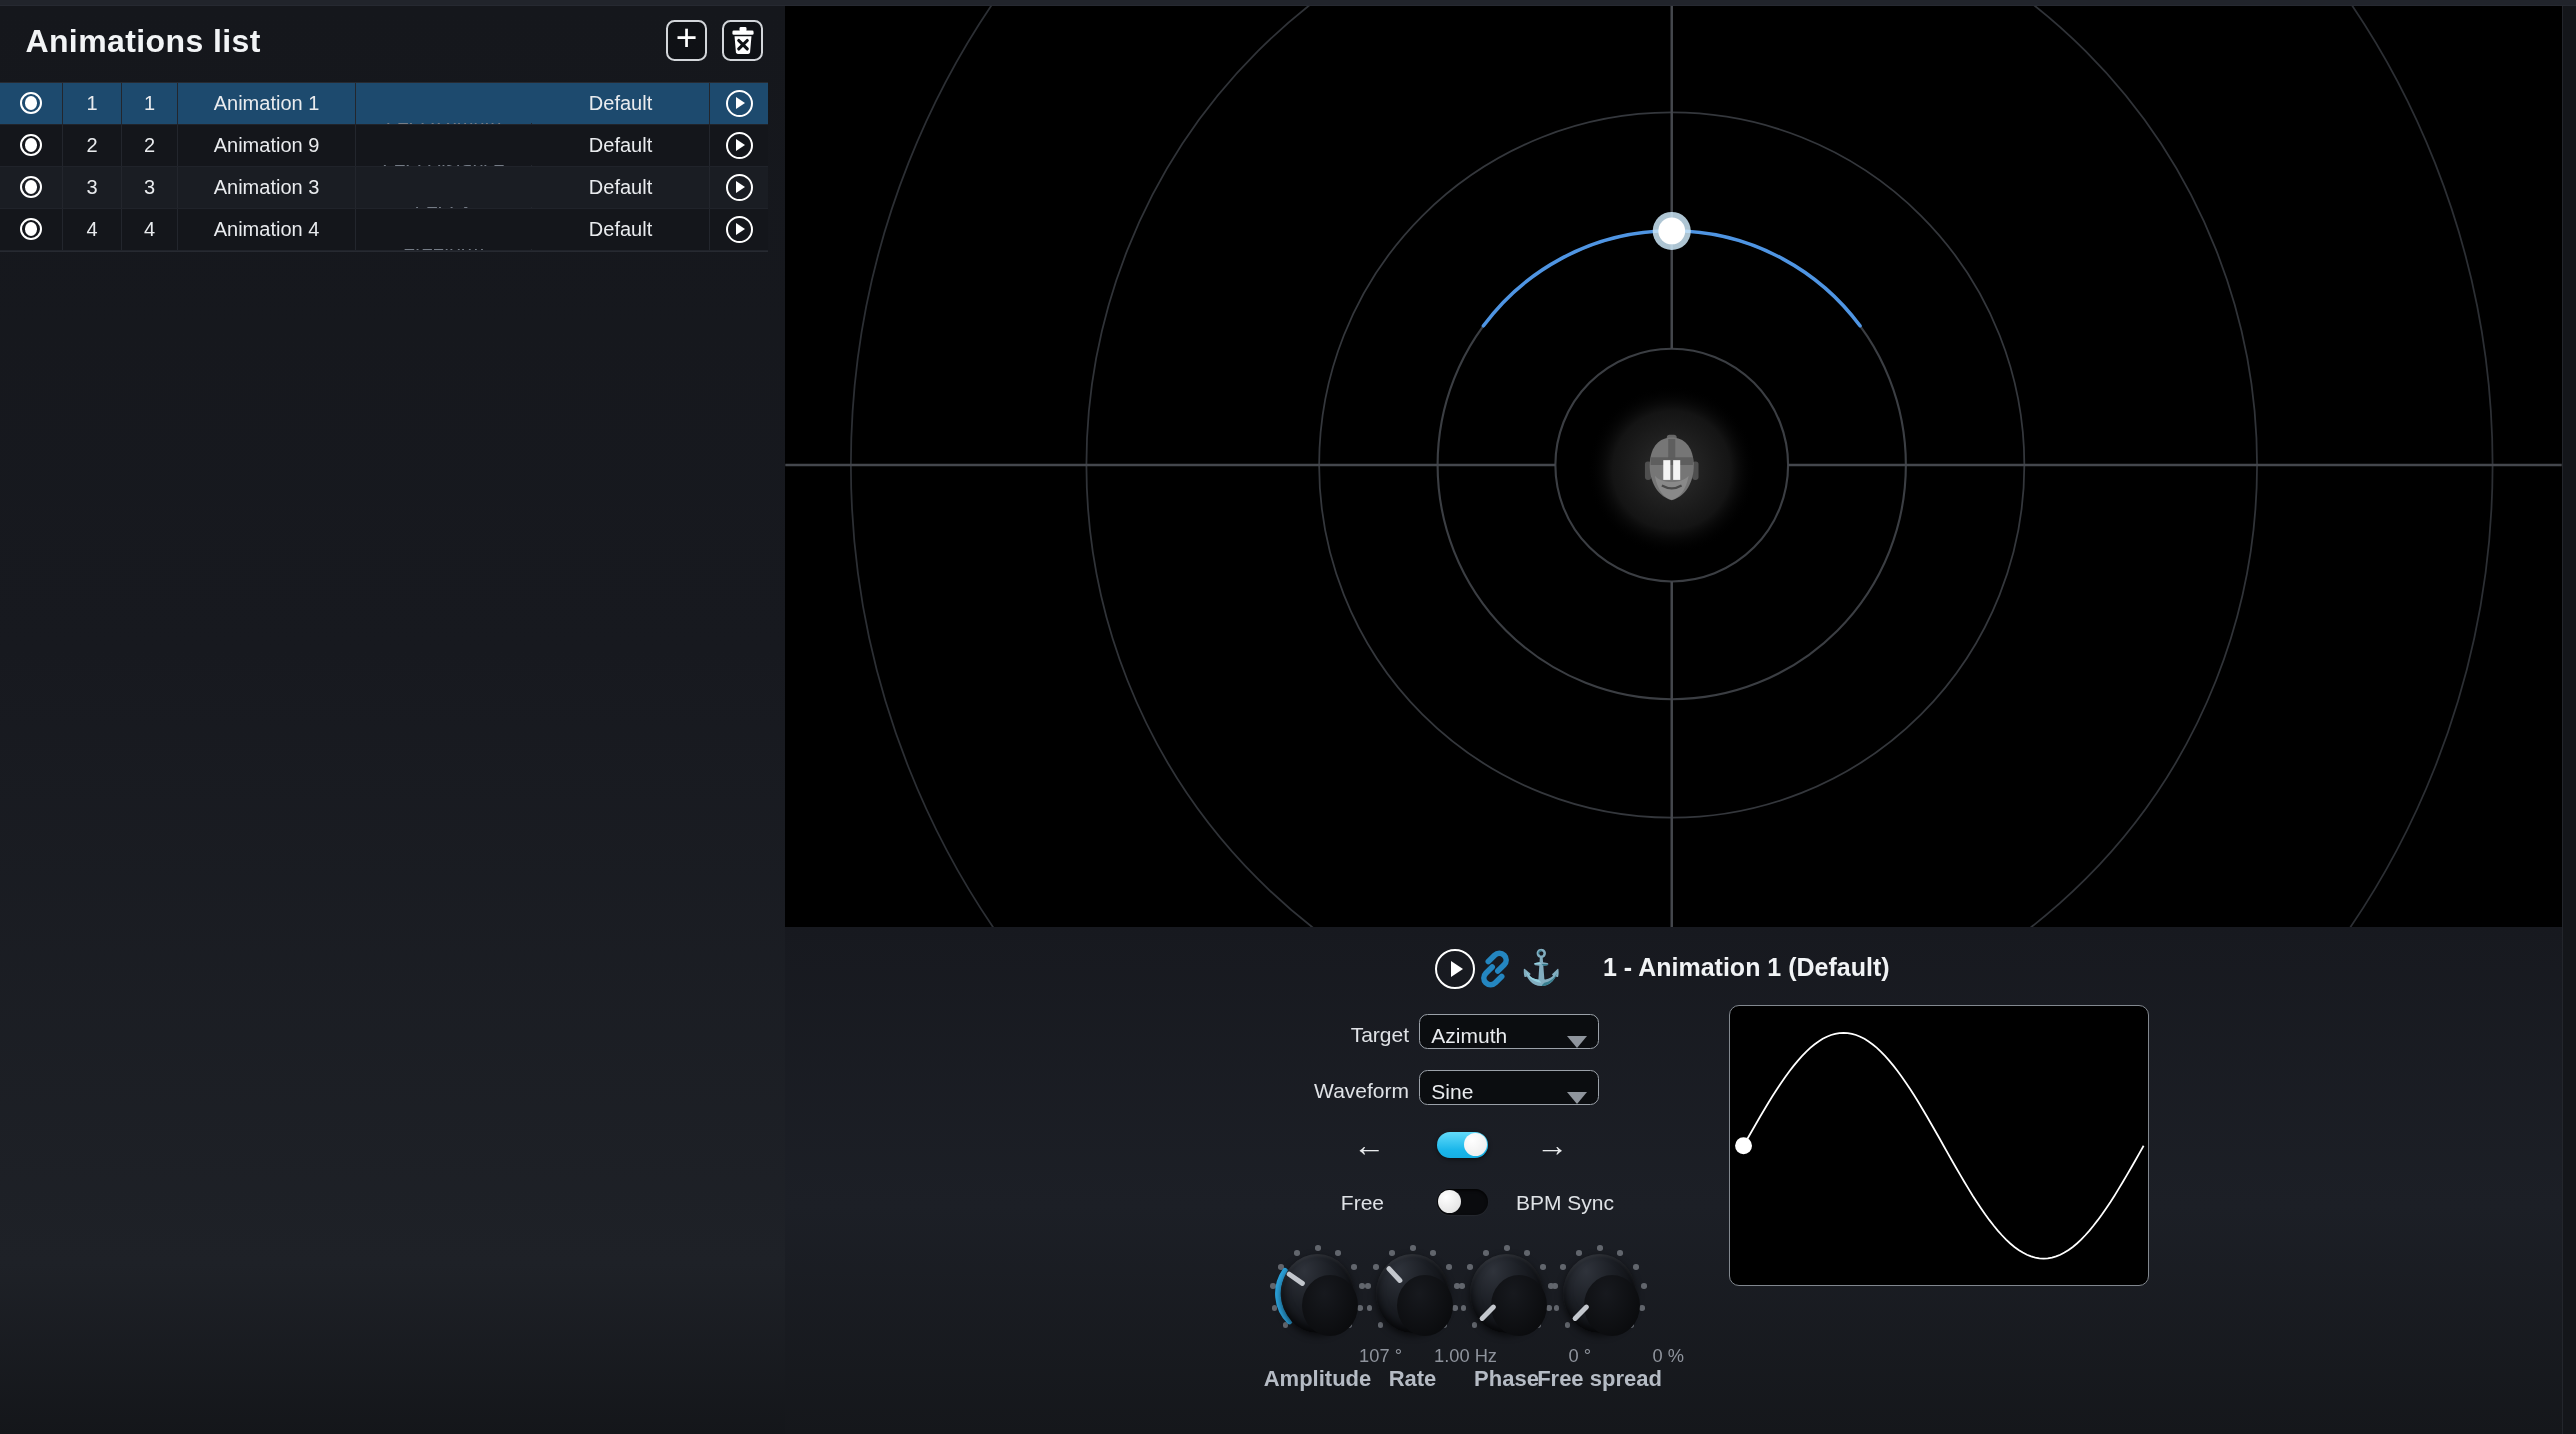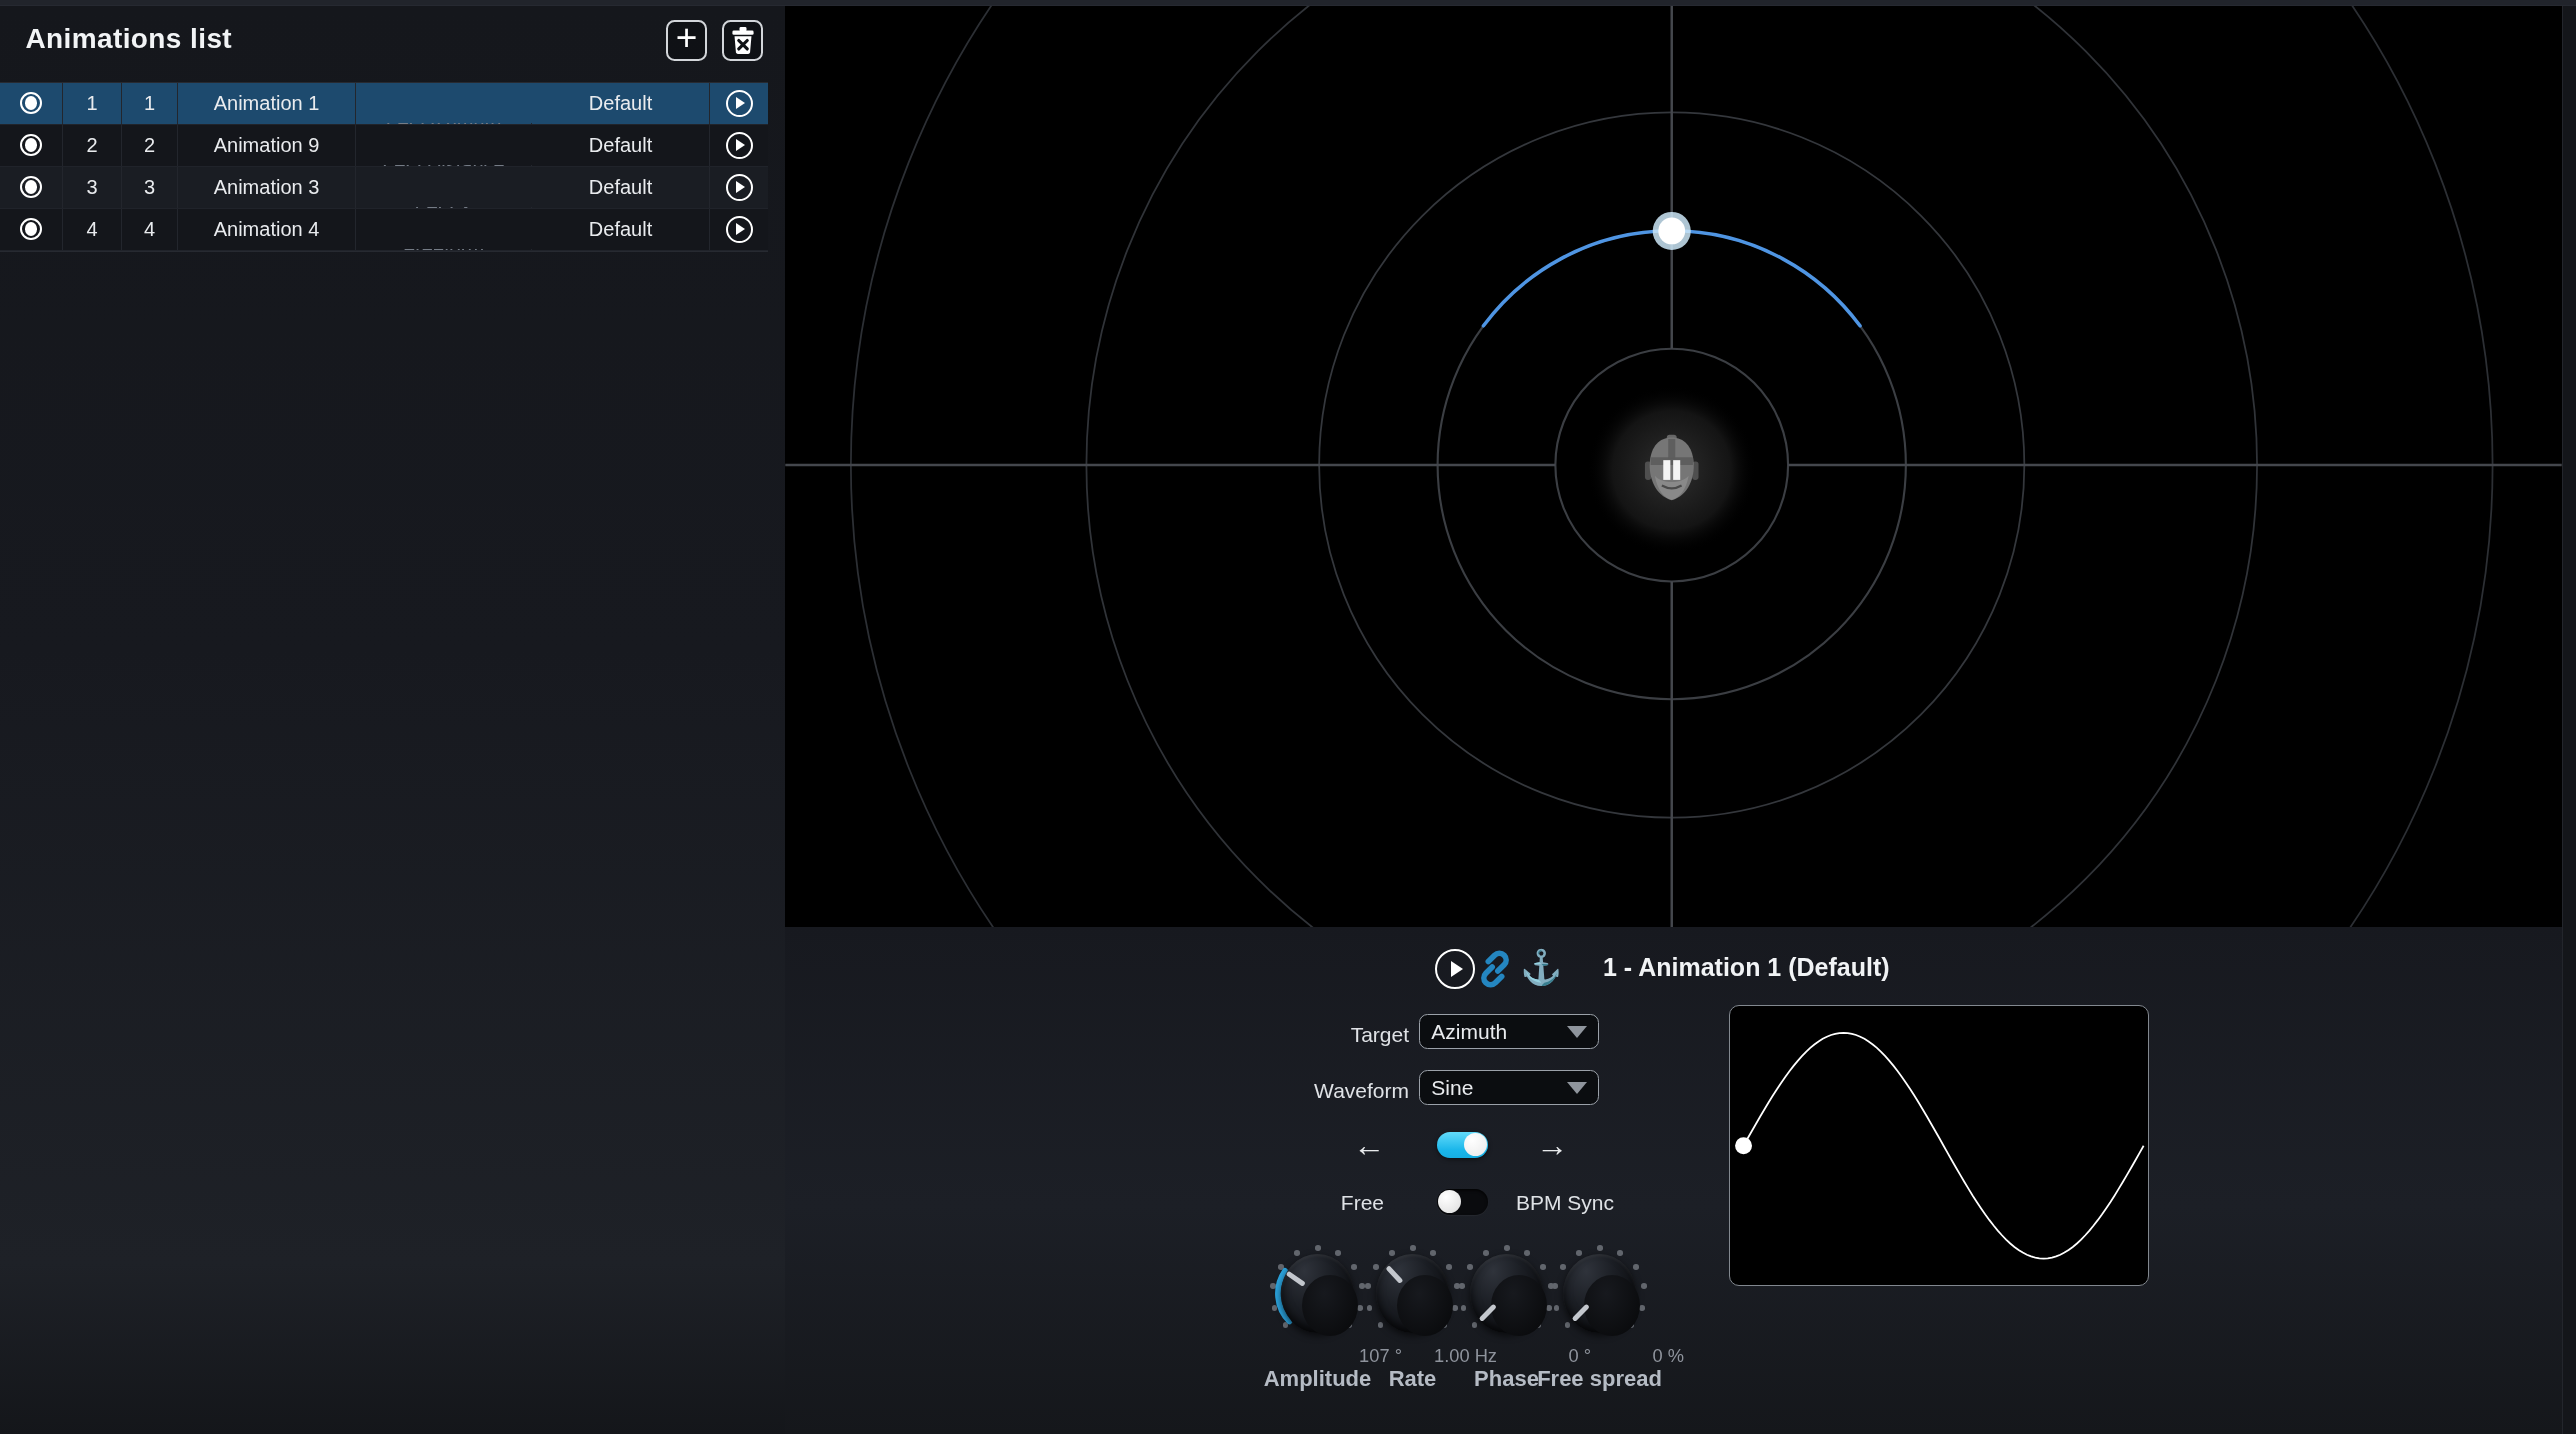--- a/index.html
+++ b/index.html
@@ -5,21 +5,21 @@
   html,body{margin:0;padding:0;background:#101216;overflow:hidden;}
   *{box-sizing:border-box;font-family:"Liberation Sans",sans-serif;}
   #app{position:relative;width:2576px;height:1435px;background:#15171d;overflow:hidden;}
 
   
   .top-strip{position:absolute;left:0;top:0;width:2576px;height:5.6px;background:#21242b;border-bottom:0.7px solid #262931;}
 
   
   .left-panel{position:absolute;left:0;top:5.6px;width:785px;height:1429px;
     background:linear-gradient(180deg,#15171c 0%,#17191f 45%,#1e2127 88%,#14161a 100%);}
-  .panel-title{position:absolute;left:25.4px;top:17px;font-size:28px;font-weight:bold;color:#f2f4f6;letter-spacing:0.4px;}
+  .panel-title{position:absolute;left:25.4px;top:17px;font-size:32px;font-weight:bold;color:#f2f4f6;letter-spacing:0.4px;}
   .tool-btn{position:absolute;top:14px;width:41px;height:41px;border:2.1px solid #d3d6da;border-radius:8.5px;
     display:flex;align-items:center;justify-content:center;color:#fff;cursor:pointer;background:rgba(0,0,0,.25);}
   .tool-btn.add{left:666px;font-size:37px;font-weight:300;line-height:0;padding-bottom:4.2px;}
   .tool-btn.del{left:722px;}
 
   
   .anim-table{position:absolute;left:0;top:76px;width:768px;border-top:1.4px solid #272a31;border-bottom:1.4px solid #272a31;}
   .t-row{display:flex;width:768px;align-items:stretch;}
   .t-head{height:32px;background:#15171c;border-bottom:1.4px solid #272a31;}
   .t-body-row{height:42px;background:#14161b;border-bottom:1.4px solid #20232a;cursor:pointer;}
@@ -54,21 +54,21 @@
   .icon-row-play{position:absolute;left:650px;top:22px;width:40px;height:40px;border:2.8px solid #fff;border-radius:50%;
     display:flex;align-items:center;justify-content:center;cursor:pointer;}
   .icon-row-play i{display:block;width:0;height:0;border-top:8.5px solid transparent;border-bottom:8.5px solid transparent;
     border-left:12.7px solid #fff;margin-left:3.5px;}
   .link-ico{position:absolute;left:691px;top:23px;width:38px;height:38px;cursor:pointer;}
   .anchor-ico{position:absolute;left:735px;top:18.3px;font-size:34px;color:#2486c0;cursor:pointer;line-height:45px;}
   .editor-title{position:absolute;left:818px;top:26px;font-size:25px;font-weight:600;color:#f1f3f5;}
 
   .fld-label{position:absolute;width:162px;text-align:right;font-size:21px;color:#dfe2e6;}
   .dropdown{position:absolute;width:180px;height:35px;background:#0b0d10;border:1.4px solid #9ba1a9;border-radius:8.5px;
-    display:flex;align-items:center;padding:0 11.3px;cursor:pointer;}
+    display:flex;align-items:flex-end;padding:0 11.3px;cursor:pointer;}
   .dropdown .dd-val{font-size:21px;color:#e9ebee;flex:1;}
   .dd-caret{width:0;height:0;border-left:10.6px solid transparent;border-right:10.6px solid transparent;border-top:12.7px solid #8f959d;}
 
   .arrow-btn{position:absolute;font-size:32px;color:#e8eaec;cursor:pointer;line-height:32px;}
 
   .toggle{position:absolute;width:51px;height:26px;border-radius:13.4px;cursor:pointer;}
   .toggle.on{background:linear-gradient(180deg,#63dbfa 0%,#1ab6ea 70%,#16aee2 100%);box-shadow:0 1.4px 4.2px rgba(0,0,0,.5);}
   .toggle.on .tknob{position:absolute;right:1.4px;top:1.4px;width:23px;height:23px;border-radius:50%;
     background:radial-gradient(circle at 35% 30%,#ffffff,#e9e9e9);}
   .toggle.off{background:#0a0b0e;box-shadow:inset 0 1.4px 2.8px rgba(0,0,0,.8),0 0.7px 1.4px rgba(255,255,255,.06);}

